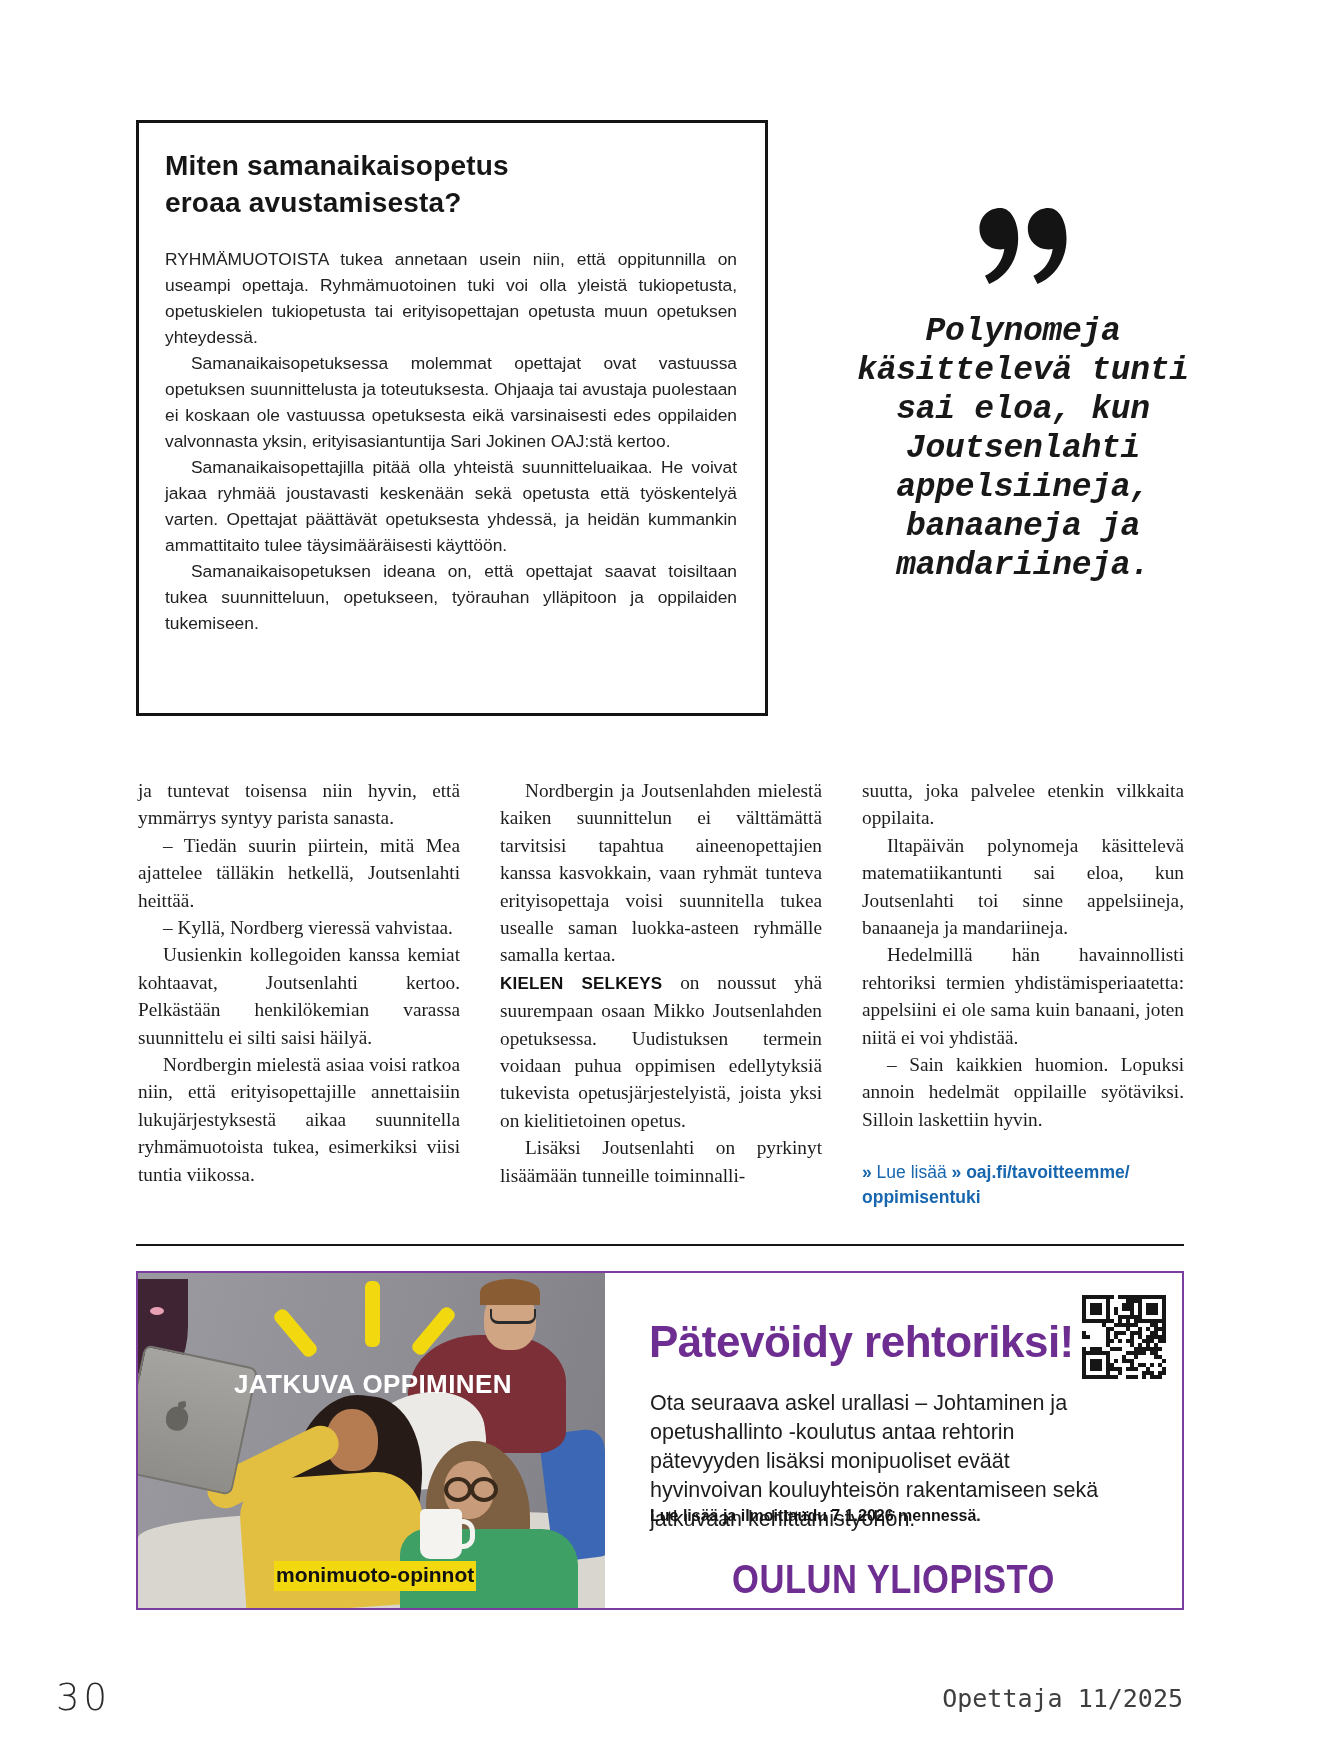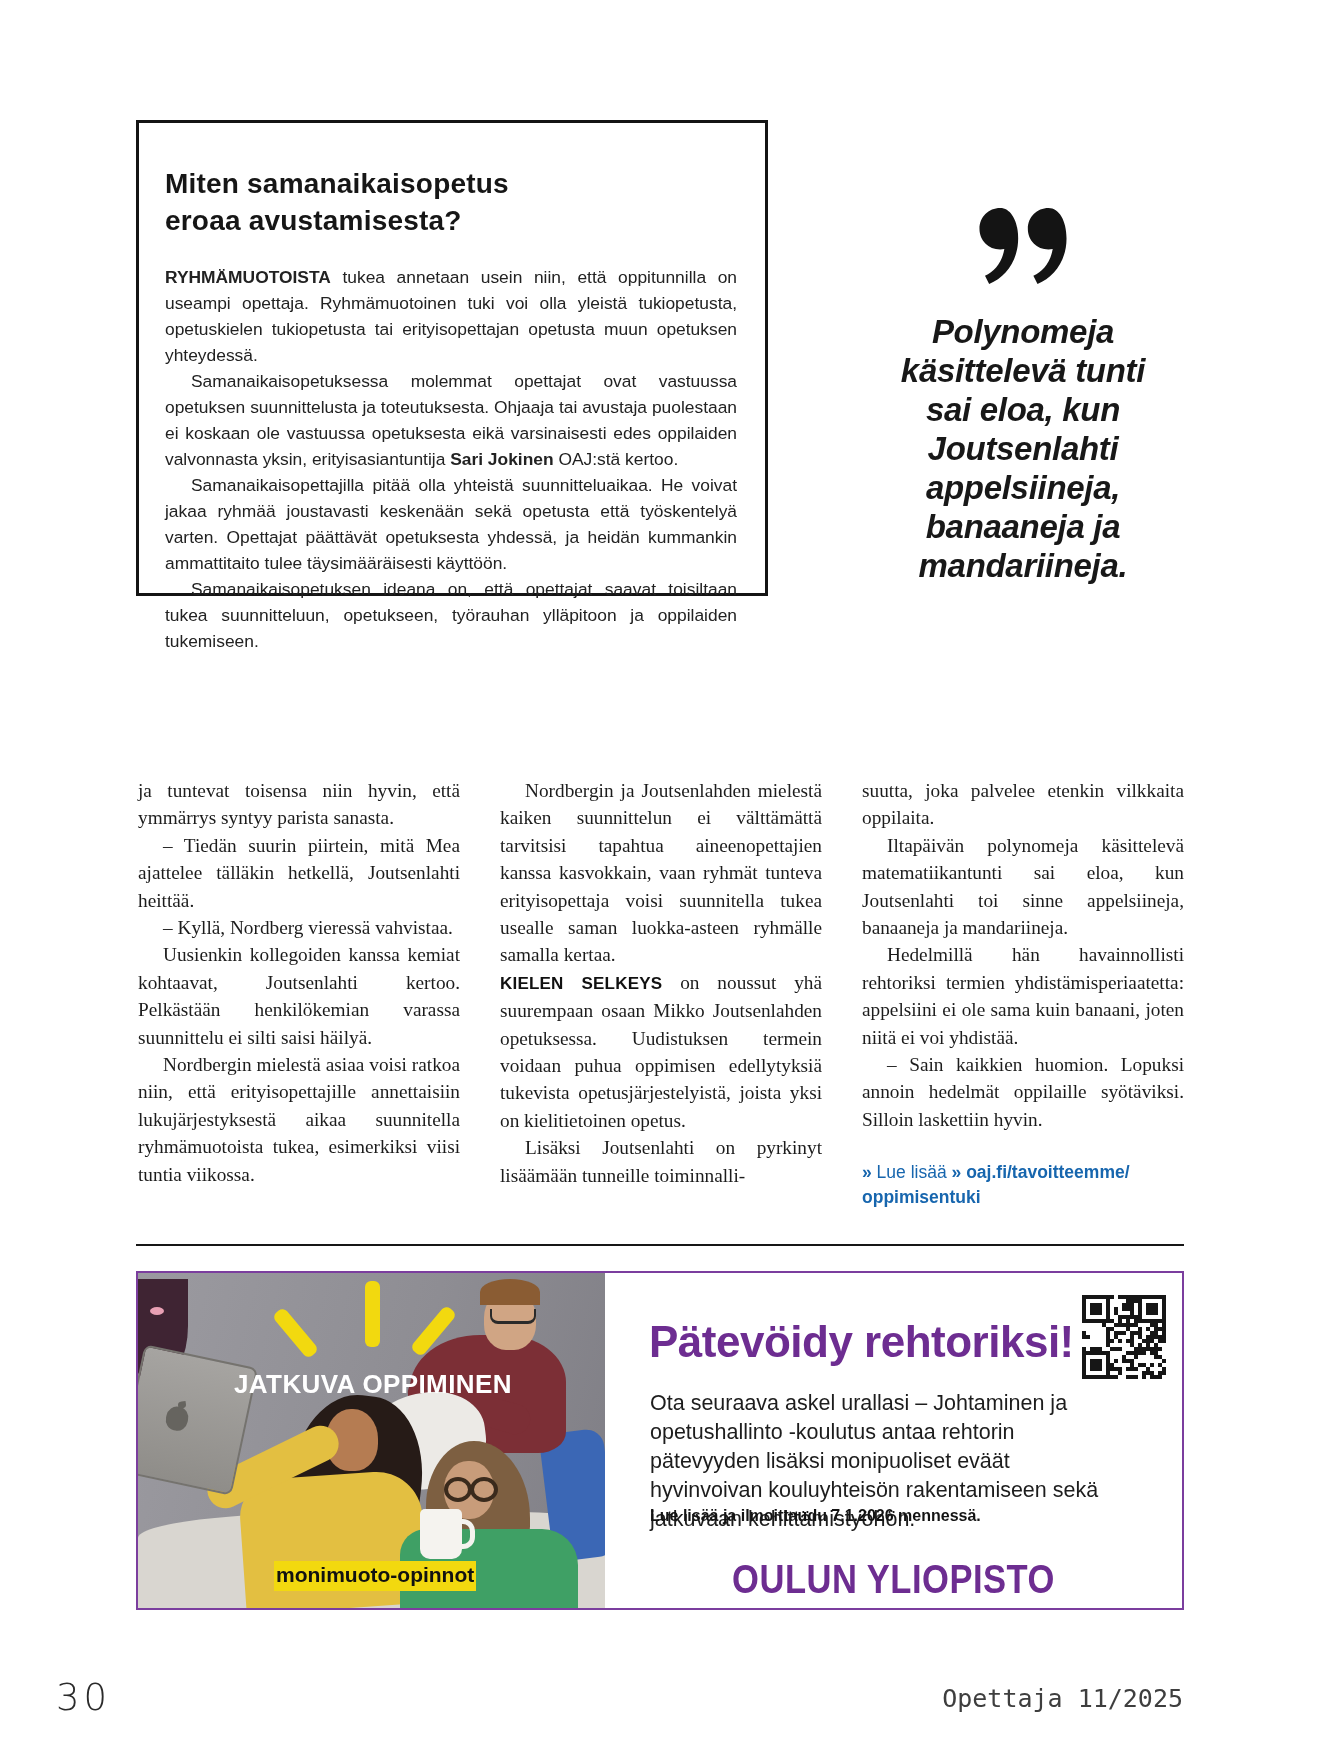--- a/index.html
+++ b/index.html
@@ -1,30 +1,30 @@
 <!DOCTYPE html>
 <html><head>
 <meta charset="utf-8">
 <style>
   html,body{margin:0;padding:0;background:#ffffff;}
   .page{position:relative;width:1323px;height:1764px;background:#fff;overflow:hidden;
         font-family:"Liberation Sans",sans-serif;color:#1a1a1a;}
 
   
-  .infobox{position:absolute;left:136px;top:120px;width:632px;height:476px;
-           border:3px solid #141414;box-sizing:border-box;padding:42px 28px 0 26px;background:#fff;}
+  .infobox{position:absolute;left:136px;top:120px;width:632px;height:596px;
+           border:3px solid #141414;box-sizing:border-box;padding:24px 28px 0 26px;background:#fff;}
   .infobox .ib-title{font-size:28px;line-height:37px;font-weight:700;color:#161616;letter-spacing:.2px;margin:0 0 25px 0;}
   .infobox p{margin:0;font-size:17.4px;line-height:26px;text-align:justify;color:#222;}
   .infobox p.ind{text-indent:26px;}
-  .b{font-weight:700;}
+  .b{font-weight:400;}
 
   
   .pq-mark{position:absolute;left:862px;top:208px;width:322px;text-align:center;}
   .pq-text{position:absolute;left:852px;top:312px;width:342px;text-align:center;
-           font-family:Liberation Sans, sans-serif;font-style:italic;font-weight:700;
+           font-family:Liberation Mono, monospace;font-style:italic;font-weight:700;
            font-size:33px;line-height:39px;color:#181818;letter-spacing:-.3px;}
 
   
   .col{position:absolute;top:777px;width:322px;font-family:"Liberation Serif",serif;
        font-size:19.3px;line-height:27.4px;text-align:justify;color:#1c1c1c;}
   .col p{margin:0;}
   .col p.ind{text-indent:25px;}
   #col1{left:138px;} #col2{left:500px;} #col3{left:862px;}
   .sect{margin-top:28px;}
   .lead-sans{font-family:"Liberation Sans",sans-serif;font-weight:700;font-size:17px;letter-spacing:.2px;color:#111;}

